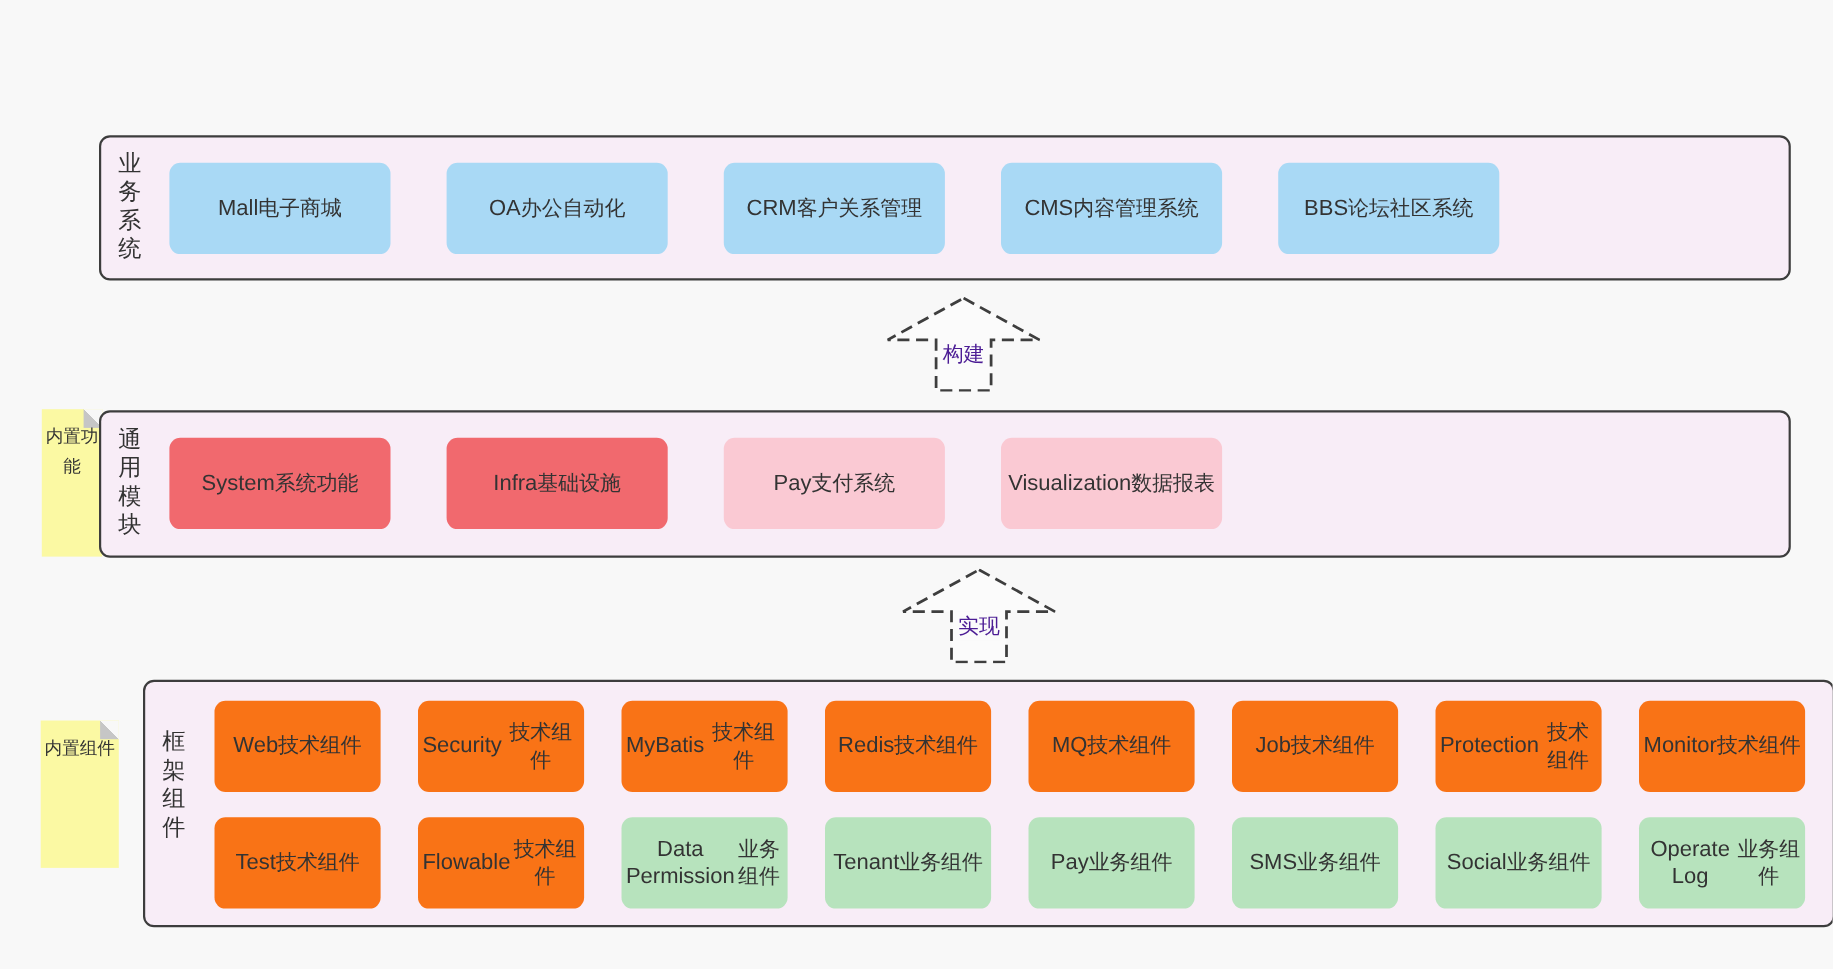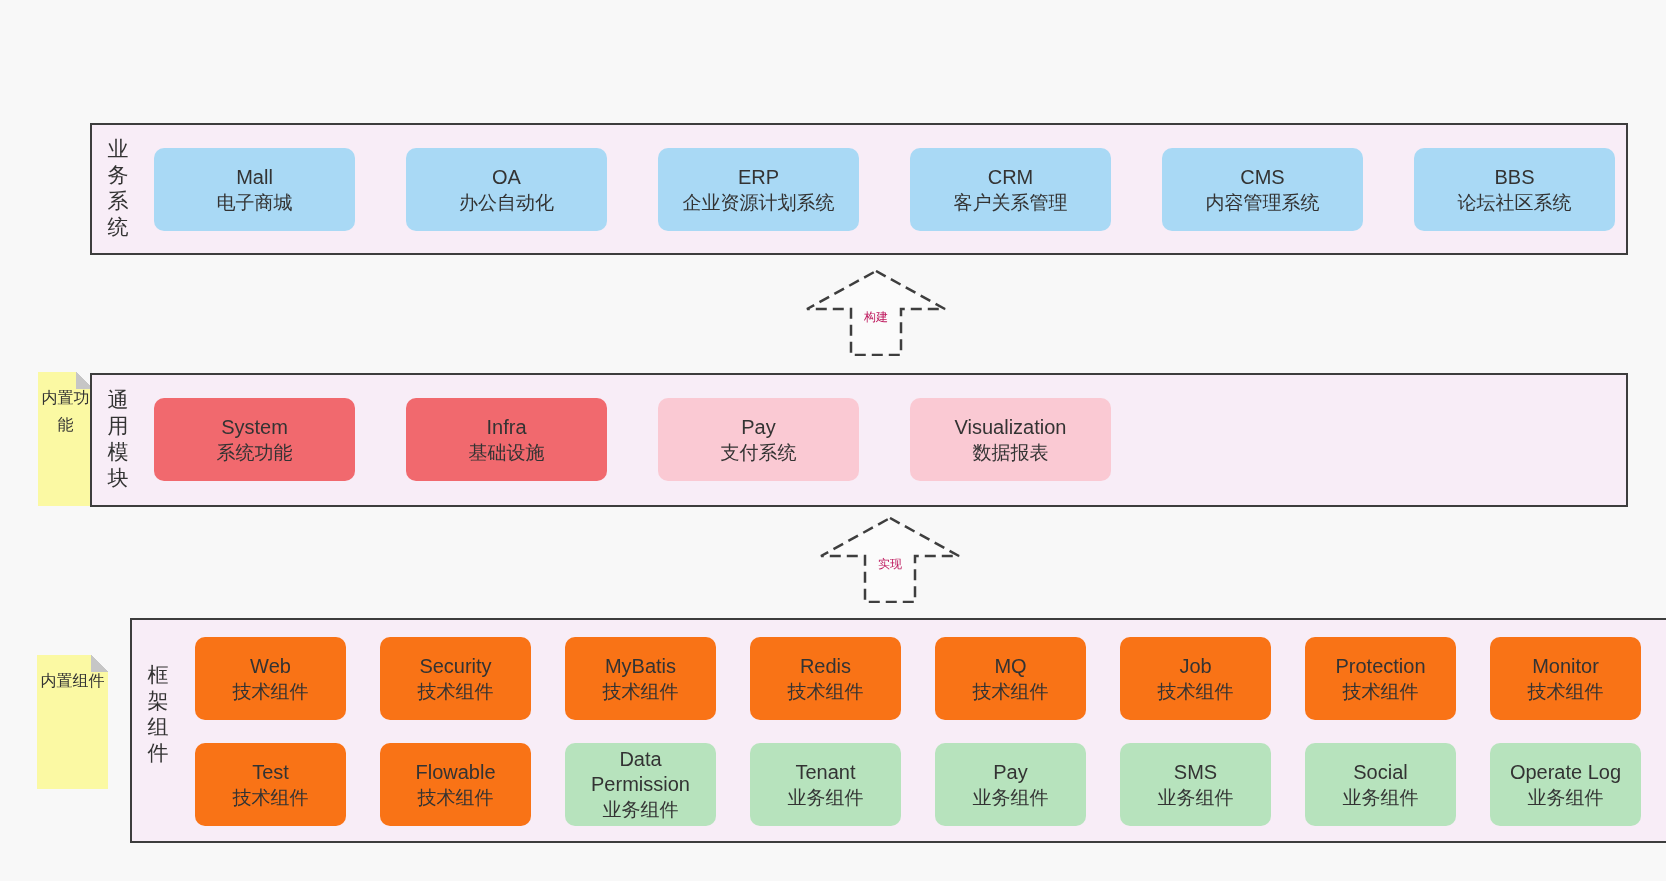--- a/index.html
+++ b/index.html
@@ -4,21 +4,21 @@
 <style>
   html,body{margin:0;padding:0;}
   body{
     width:1666px;height:881px;position:relative;overflow:hidden;
     background:#f8f8f8;
     font-family:"Liberation Sans","DejaVu Sans",sans-serif;
     color:#333;
   }
   .layer{
     position:absolute;left:90px;width:1534px;
-    background:#f8edf7;border:2px solid #3d3d3d;border-radius:0;
+    background:#f8edf7;border:2px solid #3d3d3d;border-radius:10px;
     z-index:1;
   }
   .layer-1{top:123px;height:128px;}
   .layer-2{top:373px;height:130px;}
   .layer-3{top:618px;height:221px;margin-left:40px;}
   .vlabel{
     position:absolute;left:12px;width:28px;text-align:center;
     font-size:21px;line-height:26px;color:#333;
     word-break:break-all;white-space:normal;
   }
@@ -26,21 +26,21 @@
   .layer-2 .vlabel{top:12px;}
   .layer-3 .vlabel{top:42px;}
   .row{position:absolute;display:flex;}
   .row-lg{left:62px;gap:51px;}
   .row-sm{left:63px;gap:34px;}
   .layer-1 .row{top:23px;}
   .layer-2 .row{top:23px;}
   .row-c1{top:17px;}
   .row-c2{top:123px;}
   .box{
-    display:flex;flex-direction:column;align-items:center;justify-content:center;
+    display:flex;flex-direction:row;align-items:center;justify-content:center;
     text-align:center;border-radius:10px;box-sizing:border-box;padding:18px 4px;
   }
   .box-lg{width:201px;height:83px;}
   .box-sm{width:151px;height:83px;}
   .blue{background:#a9d9f5;}
   .red{background:#f1696e;}
   .pink{background:#fac9d3;}
   .green{background:#f97316;}
   .green-light{background:#b7e3bd;}
   .box .t{font-size:20px;line-height:25px;color:#333;}
@@ -57,21 +57,21 @@
   .sticky .stext{
     position:absolute;top:12px;left:0;width:100%;text-align:center;
     font-size:16px;line-height:27px;color:#333;word-break:break-all;
   }
   .arrow{position:absolute;width:140px;height:86px;z-index:1;}
   .arrow-1{left:806px;top:270px;}
   .arrow-2{left:820px;top:517px;text-align:right;}
   .arrow svg{display:block;}
   .arrow .alabel{
     position:absolute;left:50%;top:39px;transform:translateX(-50%);
-    font-size:12px;color:#be185d;background:#fbfbfb;padding:0 2px;white-space:nowrap;
+    font-size:19px;color:#4c1d95;background:#fbfbfb;padding:0 2px;white-space:nowrap;
   }
 </style>
 </head>
 <body>
 
 <div class="sticky sticky-1">
   <div class="fold"></div>
   <div class="stext">内置功能</div>
 </div>
 <div class="sticky sticky-2">
@@ -82,24 +82,20 @@
 <div class="layer layer-1">
   <div class="vlabel">业务系统</div>
   <div class="row row-lg">
     <div class="box box-lg blue">
       <div class="t">Mall</div>
       <div class="s">电子商城</div>
     </div>
     <div class="box box-lg blue">
       <div class="t">OA</div>
       <div class="s">办公自动化</div>
-    </div>
-    <div class="box box-lg blue">
-      <div class="t">ERP</div>
-      <div class="s">企业资源计划系统</div>
     </div>
     <div class="box box-lg blue">
       <div class="t">CRM</div>
       <div class="s">客户关系管理</div>
     </div>
     <div class="box box-lg blue">
       <div class="t">CMS</div>
       <div class="s">内容管理系统</div>
     </div>
     <div class="box box-lg blue">

